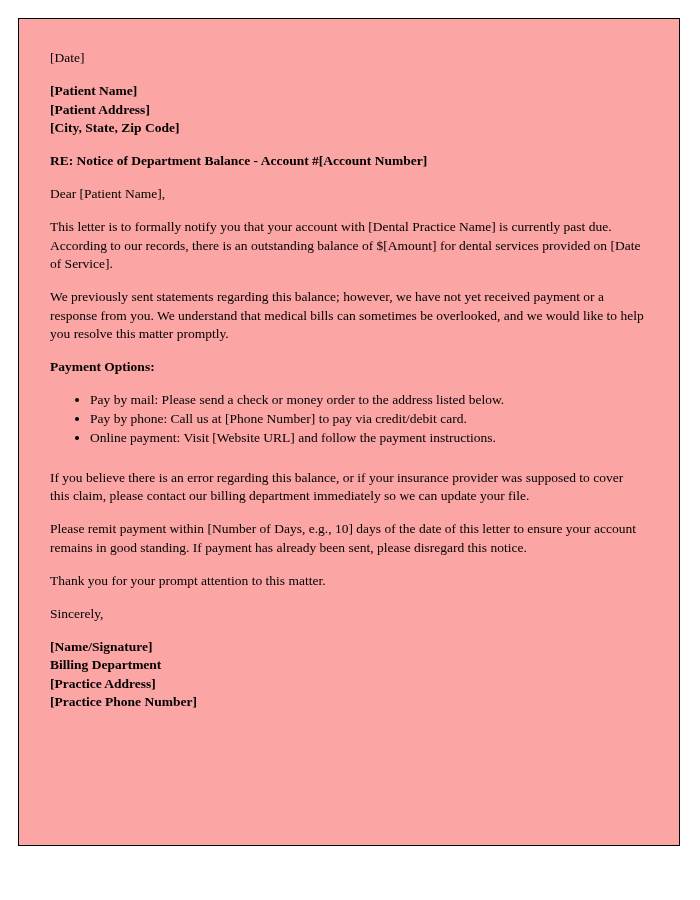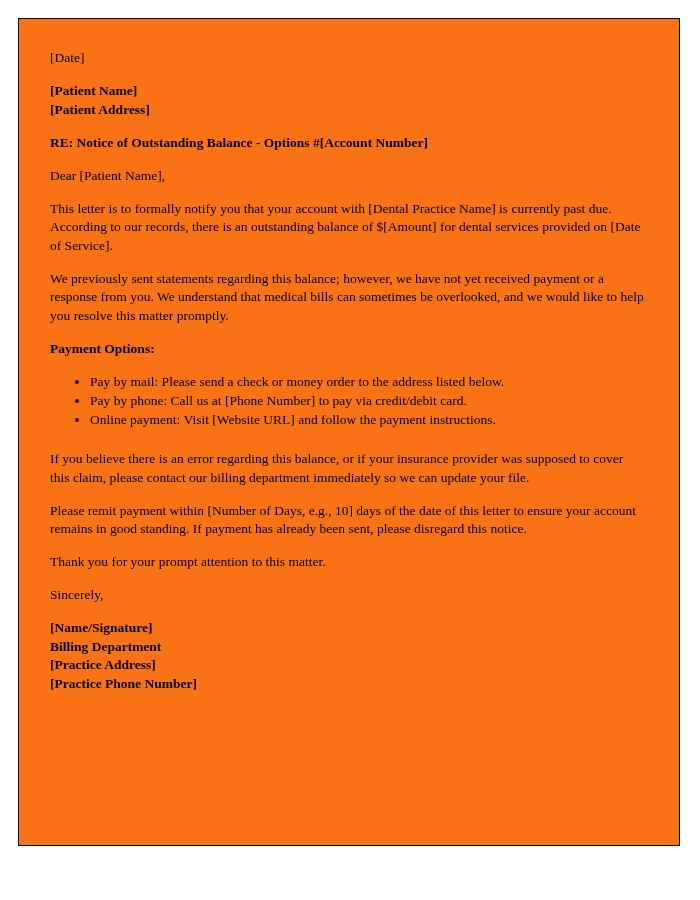--- a/index.html
+++ b/index.html
@@ -14,21 +14,21 @@
     color: #000000;
     position: relative;
   }
   .page {
     position: absolute;
     left: 18px;
     top: 18px;
     width: 662px;
     height: 828px;
     border: 1px solid #000000;
-    background: #f97316;
+    background: #fca5a5;
     box-sizing: border-box;
     padding: 30px 34px 30px 31px;
   }
   .letter {
     font-size: 13.5px;
     line-height: 18.5px;
   }
   .letter p {
     margin: 0 0 14.5px 0;
   }
@@ -59,23 +59,24 @@
 <body>
 
 <div class="page">
   <div class="letter">
 
     <p>[Date]</p>
 
     <div class="block">
       <div class="line">[Patient Name]</div>
       <div class="line">[Patient Address]</div>
+      <div class="line">[City, State, Zip Code]</div>
     </div>
 
-    <p class="subject">RE: Notice of Outstanding Balance - Options #[Account Number]</p>
+    <p class="subject">RE: Notice of Department Balance - Account #[Account Number]</p>
 
     <p>Dear [Patient Name],</p>
 
     <p>This letter is to formally notify you that your account with [Dental Practice Name] is currently past due. According to our records, there is an outstanding balance of $[Amount] for dental services provided on [Date of Service].</p>
 
     <p>We previously sent statements regarding this balance; however, we have not yet received payment or a response from you. We understand that medical bills can sometimes be overlooked, and we would like to help you resolve this matter promptly.</p>
 
     <p class="section-heading">Payment Options:</p>
 
     <ul class="options">

